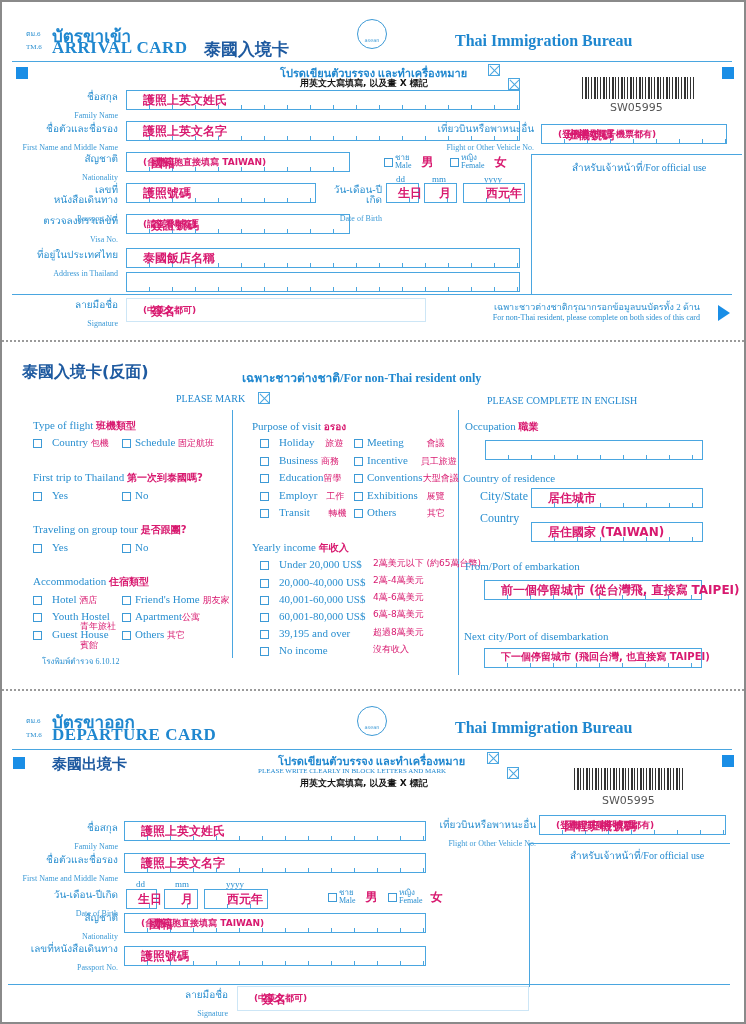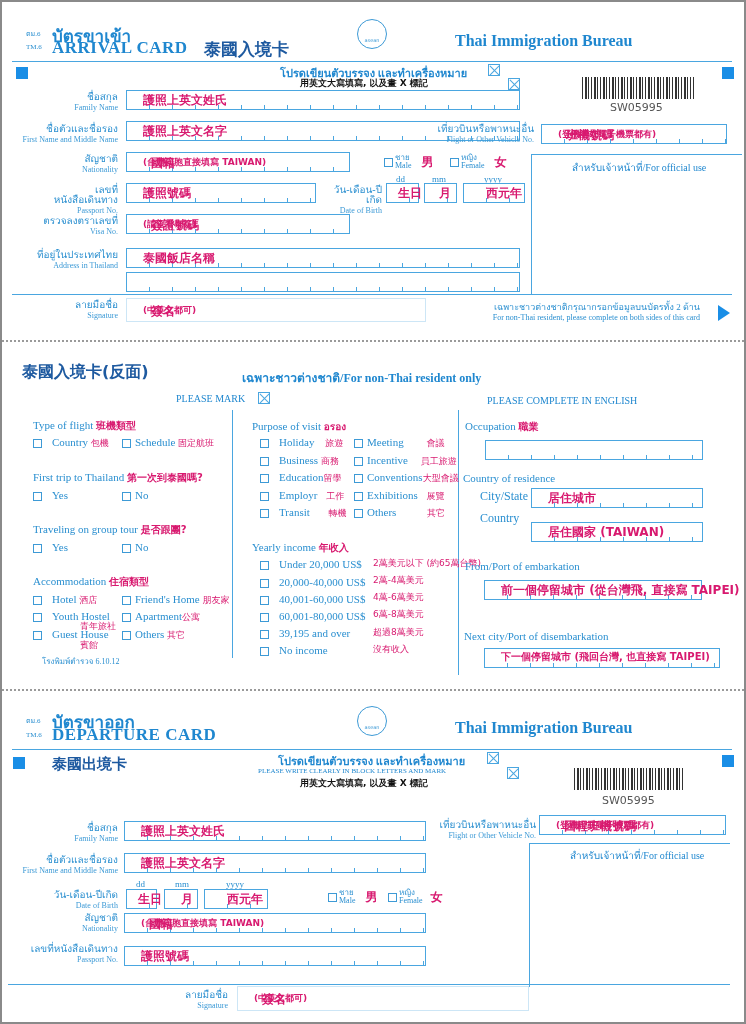--- a/index.html
+++ b/index.html
@@ -15,21 +15,21 @@
   .hr { position: absolute; height: 1px; background: #4aa6e0; }
   .vr { position: absolute; width: 1px; background: #4aa6e0; }
   .dotsep { position: absolute; left: 2px; right: 2px; height: 0; border-top: 2px dotted #9a9a9a; }
   .square { position: absolute; width: 12px; height: 12px; background: #1a8ee6; }
   .field { position: absolute; border: 1.5px solid #4aa6e0; height: 20px; background:
       repeating-linear-gradient(to right, transparent 0, transparent 22px, #4aa6e0 22px, #4aa6e0 23px) bottom left / 100% 4px no-repeat; }
   .field span { position: absolute; left: 8px; top: 1px; font-size: 12px; white-space: nowrap; }
   .field span small { font-size: 9px; }
   .lbl { position: absolute; text-align: right; line-height: 1; }
   .lbl .th { font-size: 10px; color: #2a8fd0; display: block; }
-  .lbl .en { font-size: 8px; color: #3d9ad6; display: block; margin-top: 2px; }
+  .lbl .en { font-size: 8px; color: #3d9ad6; display: block; margin-top: 10px; }
   .cb { display: inline-block; width: 9px; height: 9px; border: 1px solid #3d9ad6; vertical-align: middle; margin-right: 10px; }
   .xbox { position: absolute; width: 12px; height: 12px; border: 1px solid #4aa6e0; }
   .xbox::before, .xbox::after { content: ""; position: absolute; left: -1px; top: 5px; width: 13px; height: 1px; background: #4aa6e0; }
   .xbox::before { transform: rotate(45deg); } .xbox::after { transform: rotate(-45deg); }
   .logo { position: absolute; width: 30px; height: 30px; border: 1.5px solid #3d9ad6; border-radius: 50%; font-size: 5px; text-align: center; line-height: 40px; color: #3d9ad6; font-family: "DejaVu Sans", sans-serif; }
   .barcode { position: absolute; height: 22px; background: repeating-linear-gradient(to right, #333 0, #333 1px, #fff 1px, #fff 3px, #333 3px, #333 5px, #fff 5px, #fff 6px, #333 6px, #333 7px, #fff 7px, #fff 9px); }
   .bc-text { position: absolute; font-family: "DejaVu Sans", sans-serif; font-size: 11px; color: #555; }
   .opt { position: absolute; font-size: 11px; white-space: nowrap; color: #2a8fd0; }
   .opt .zh { color: #d8196f; font-family: "DejaVu Sans", sans-serif; font-size: 9px; }
   .qhead { position: absolute; font-size: 11px; white-space: nowrap; }
@@ -238,21 +238,21 @@
   <div class="field" style="left:531px;top:522px;width:172px;">
       <span class="pink">居住國家 (TAIWAN)</span>
     </div>
 
   <div class="qhead" style="left:465px;top:560px;">From/Port of embarkation</div>
   <div class="field" style="left:484px;top:580px;width:218px;">
       <span class="pink" style="font-size:12px;">前一個停留城市 (從台灣飛, 直接寫 TAIPEI)</span>
     </div>
 
   <div class="qhead" style="left:464px;top:630px;">Next city/Port of disembarkation</div>
-  <div class="field" style="left:484px;top:648px;width:236px;">
+  <div class="field" style="left:484px;top:648px;width:218px;">
       <span class="pink" style="font-size:10px;">下一個停留城市 (飛回台灣, 也直接寫 TAIPEI)</span>
     </div>
 </section>
 
 <div class="dotsep" style="top:689px;"></div>
 
 <section>
   <div class="abs" style="left:26px;top:715px;font-size:7px;">ตม.6</div>
   <div class="abs" style="left:26px;top:731px;font-size:7px;">TM.6</div>
   <div class="abs blue" style="left:52px;top:708px;font-size:17px;font-weight:bold;">บัตรขาออก</div>

